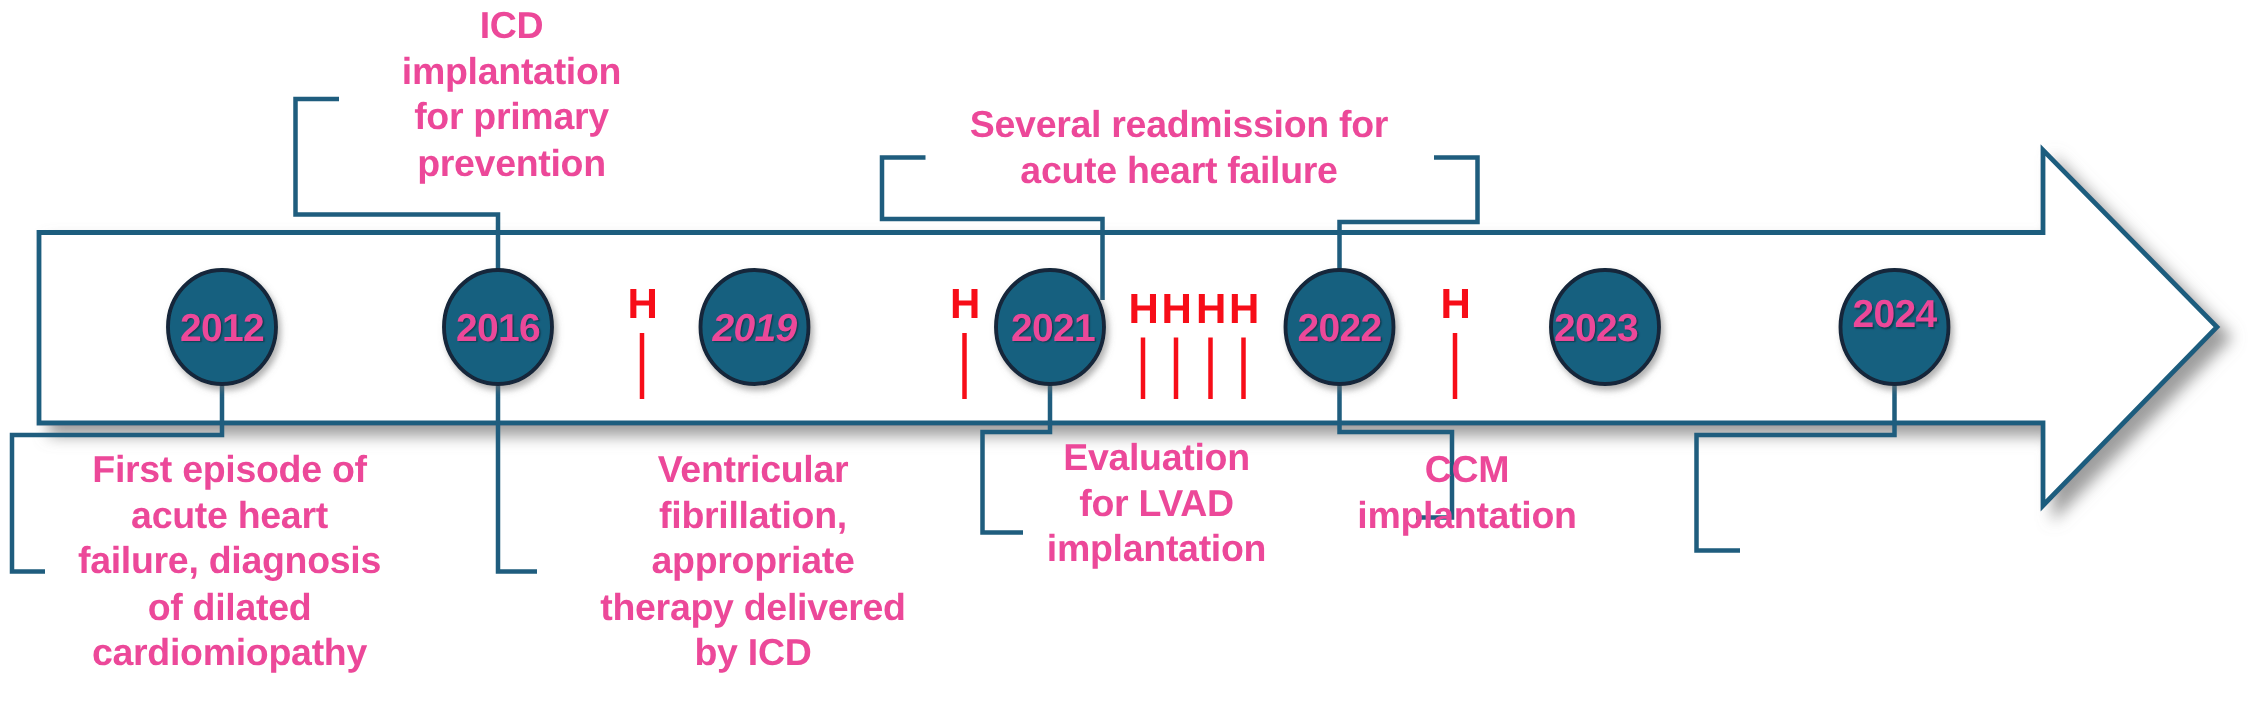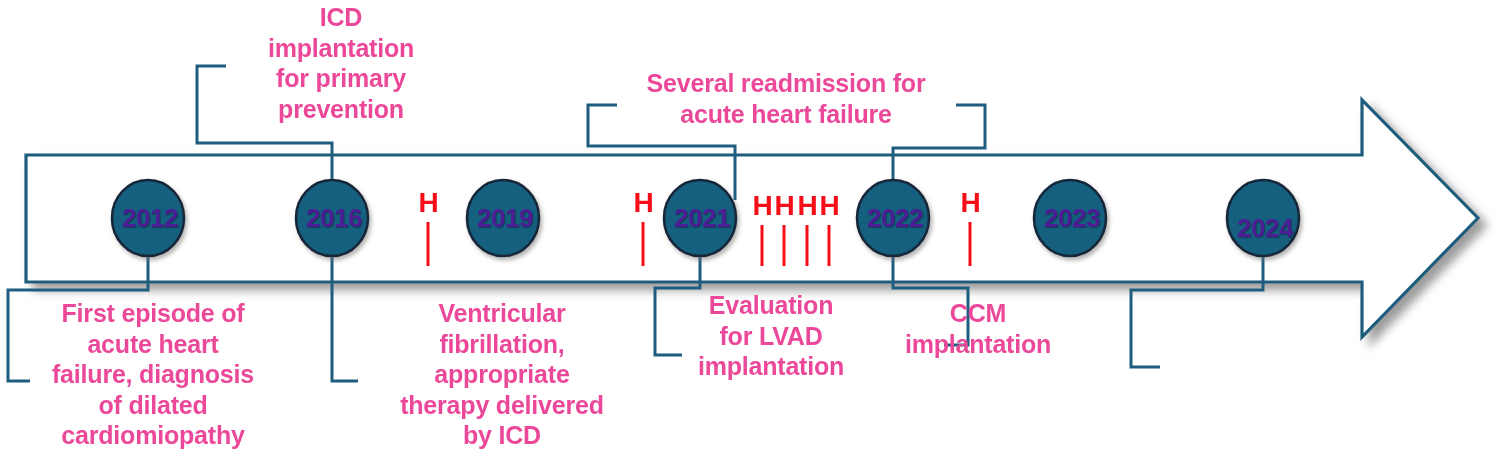--- a/index.html
+++ b/index.html
@@ -29,26 +29,26 @@
     text-align: center;
     font-weight: bold;
     color: #ec4899;
     font-size: 25px;
     line-height: 1.22;
     letter-spacing: -0.2px;
     white-space: pre-line;
   }
   .year-label {
     position: absolute;
-    color: #4c1d95;
+    color: #ec4899;
     font-weight: bold;
     font-size: 26px;
+    text-align: center;
     letter-spacing: -0.5px;
     text-shadow: 1px 1px 1px rgba(0,0,0,0.35);
-    padding-left: 10px;
   }
   .h-mark {
     position: absolute;
     color: #f70d18;
     font-weight: bold;
     font-size: 28px;
     line-height: 1;
     text-align: center;
     letter-spacing: -1px;
   }
@@ -121,25 +121,25 @@
         <ellipse cx="700" cy="218" rx="36" ry="38" fill="#18617f" stroke="#12283a" stroke-width="2.6" filter="url(#circshadow)"></ellipse>
         <ellipse cx="893" cy="218" rx="36" ry="38" fill="#18617f" stroke="#12283a" stroke-width="2.6" filter="url(#circshadow)"></ellipse>
         <ellipse cx="1070" cy="218" rx="36" ry="38" fill="#18617f" stroke="#12283a" stroke-width="2.6" filter="url(#circshadow)"></ellipse>
         <ellipse cx="1263" cy="218" rx="36" ry="38" fill="#18617f" stroke="#12283a" stroke-width="2.6" filter="url(#circshadow)"></ellipse>
       </g>
   </svg>
 
   <div id="year-labels">
       <div class="year-label" style="left: 112px; top: 203px; width: 72px;">2012</div>
       <div class="year-label" style="left: 296px; top: 203px; width: 72px;">2016</div>
-      <div class="year-label" style="left: 467px; top: 203px; width: 72px;">2019</div>
+      <div class="year-label" style="left: 467px; top: 203px; width: 72px; font-style: italic;">2019</div>
       <div class="year-label" style="left: 664px; top: 203px; width: 76px;">2021</div>
       <div class="year-label" style="left: 857px; top: 203px; width: 72px;">2022</div>
       <div class="year-label" style="left: 1034px; top: 203px; width: 60px;">2023</div>
-      <div class="year-label" style="left: 1227px; top: 213px; width: 72px;">2024</div>
+      <div class="year-label" style="left: 1227px; top: 194px; width: 72px;">2024</div>
     </div>
 
   <div id="h-labels">
       <div class="h-mark" style="left: 413px; top: 189px; width: 30px;">H</div>
       <div class="h-mark" style="left: 628px; top: 189px; width: 30px;">H</div>
       <div class="h-mark" style="left: 747px; top: 192px; width: 30px;">H</div>
       <div class="h-mark" style="left: 769px; top: 192px; width: 30px;">H</div>
       <div class="h-mark" style="left: 792px; top: 192px; width: 30px;">H</div>
       <div class="h-mark" style="left: 814px; top: 192px; width: 30px;">H</div>
       <div class="h-mark" style="left: 955px; top: 189px; width: 30px;">H</div>

